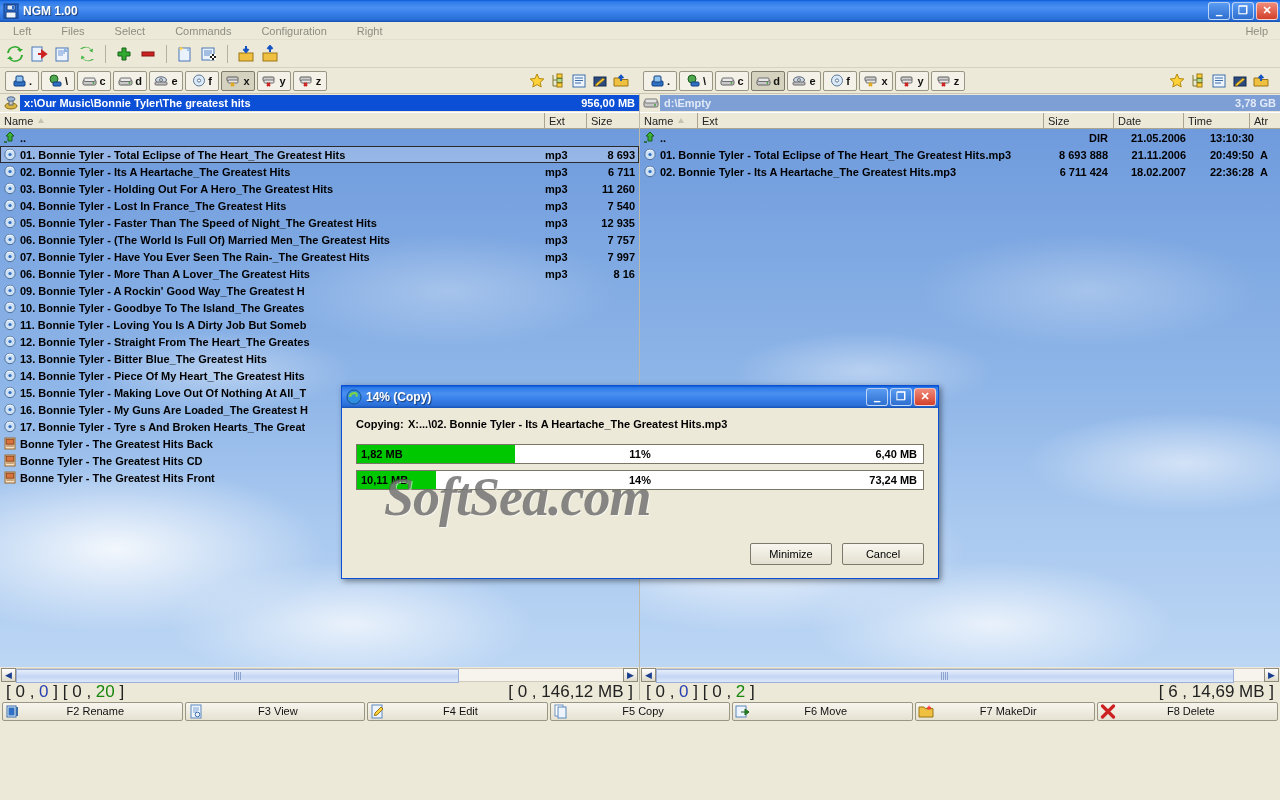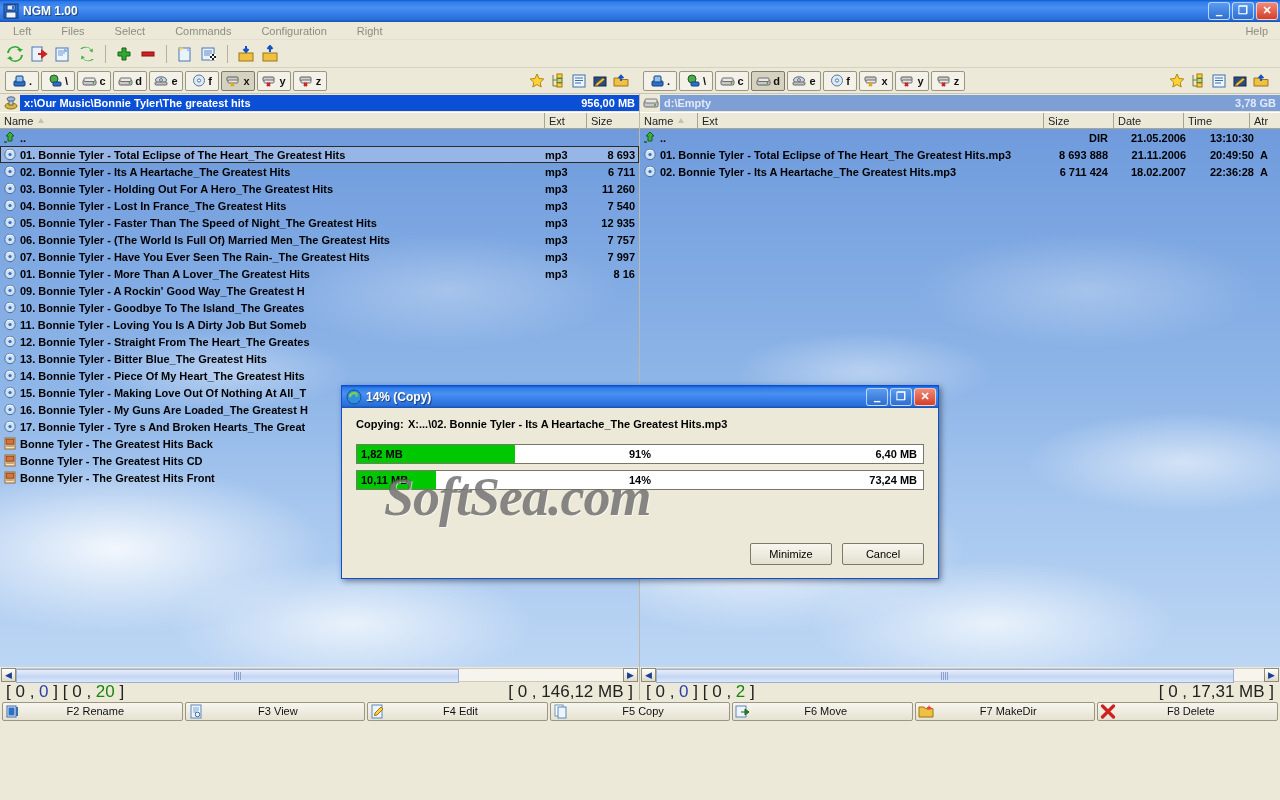--- a/index.html
+++ b/index.html
@@ -700,21 +700,21 @@
             <span class="sz">7 997</span>
           </div>
           <div class="row">
             <span class="ic" style="display: inline-flex; align-items: center; justify-content: center;">
               <svg width="14" height="13" viewBox="0 0 14 13">
                 <circle cx="7" cy="6.5" r="5.2" fill="#cfe2f5" stroke="#4a6f9a"></circle>
                 <circle cx="7" cy="6.5" r="1.6" fill="#2f6fc4"></circle>
                 <path d="M3.5 3.5a5 5 0 017 0" stroke="#fff" fill="none"></path>
               </svg>
             </span>
-            <span class="nm">01. Bonnie Tyler - More Than A Lover_The Greatest Hits</span>
+            <span class="nm">06. Bonnie Tyler - More Than A Lover_The Greatest Hits</span>
             <span class="ext">mp3</span>
             <span class="sz">8 16</span>
           </div>
           <div class="row">
             <span class="ic" style="display: inline-flex; align-items: center; justify-content: center;">
               <svg width="14" height="13" viewBox="0 0 14 13">
                 <circle cx="7" cy="6.5" r="5.2" fill="#cfe2f5" stroke="#4a6f9a"></circle>
                 <circle cx="7" cy="6.5" r="1.6" fill="#2f6fc4"></circle>
                 <path d="M3.5 3.5a5 5 0 017 0" stroke="#fff" fill="none"></path>
               </svg>
@@ -956,21 +956,21 @@
       <span class="hs-arrow">◀</span>
       <span class="hs-track">
         <span class="hs-thumb" style="width:95%">
             <span class="hs-grip"></span>
           </span>
       </span>
       <span class="hs-arrow">▶</span>
     </div>
     <div class="statusrow">
       <span>[ <span>0</span> , <span class="blue">0</span> ] [ <span>0</span> , <span class="green">2</span> ]</span>
-      <span>[ 0 , 17,31 MB ]</span>
+      <span>[ 6 , 14,69 MB ]</span>
     </div>
   </div>
 
   <div id="dialog">
     <div class="dlg-title">
       <span style="width:16px;height:16px;display:inline-block">
         <svg width="16" height="16" viewBox="0 0 16 16">
             <circle cx="8" cy="8" r="7" fill="#2f8fe0" stroke="#17518c"></circle>
             <path d="M4 8a4 4 0 017-2.6" stroke="#7ad24a" stroke-width="2.4" fill="none"></path>
             <path d="M12 5l-.5 3-2.8-1z" fill="#7ad24a"></path>
@@ -992,21 +992,21 @@
     <div class="dlg-body">
       <div class="watermark">SoftSea.com</div>
       <div class="dlg-line">
         <span class="lbl">Copying:</span>
         <span>X:...\02. Bonnie Tyler - Its A Heartache_The Greatest Hits.mp3</span>
       </div>
       <div class="pbars">
         <div class="pbar">
           <span class="fill" id="fill-file" style="width: 28%;"></span>
           <span class="ptxt">1,82 MB</span>
-          <span class="pcent">91%</span>
+          <span class="pcent">11%</span>
           <span class="pright">6,40 MB</span>
         </div>
         <div class="pbar">
           <span class="fill" id="fill-total" style="width: 14%;"></span>
           <span class="ptxt">10,11 MB</span>
           <span class="pcent">14%</span>
           <span class="pright">73,24 MB</span>
         </div>
       </div>
       <div class="dlg-btns">

